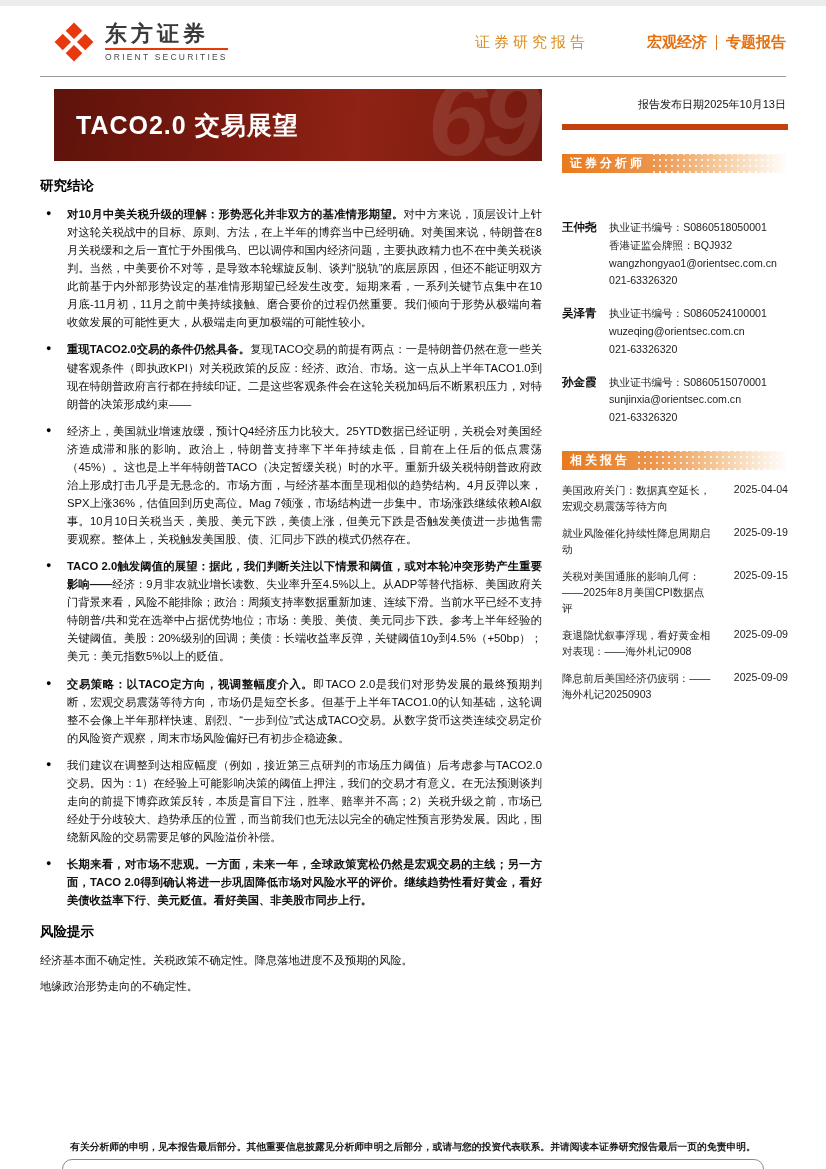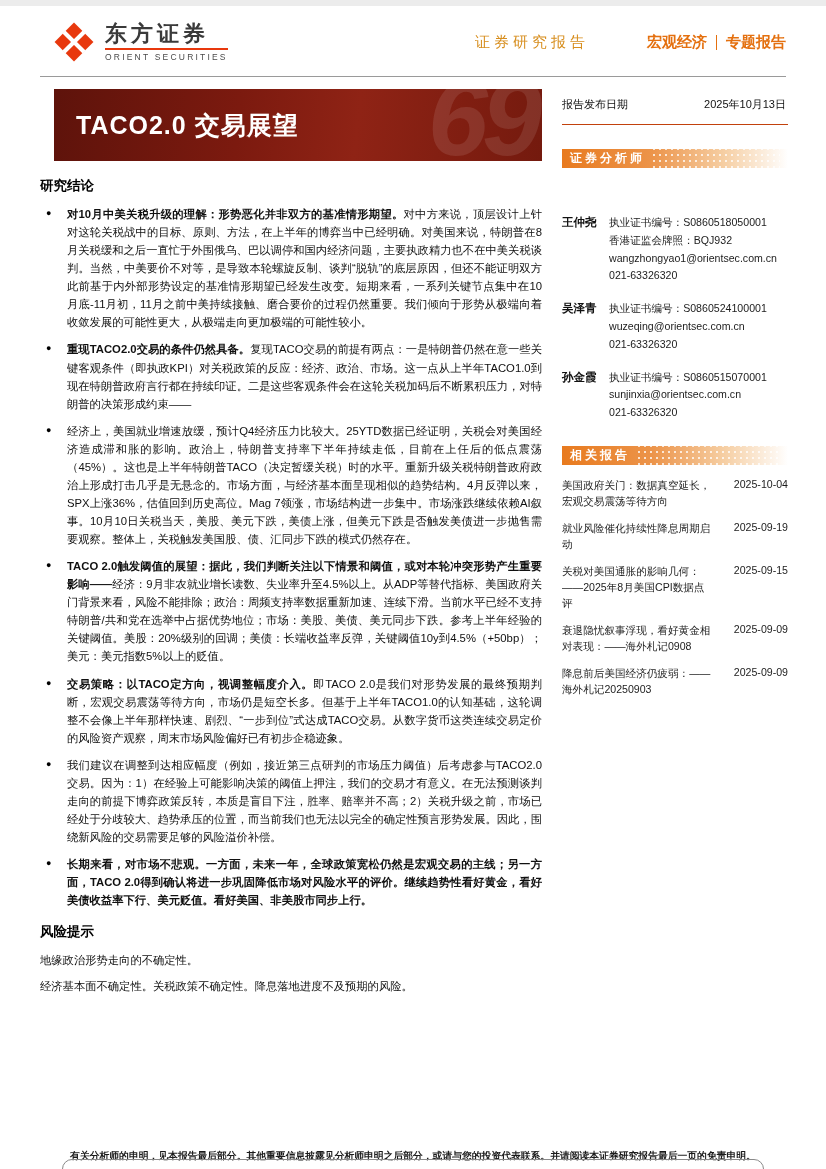--- a/index.html
+++ b/index.html
@@ -38,40 +38,40 @@
   .section-heading { font-size:13.5px; font-weight:bold; color:#000; margin:16px 0 10px; }
   .bullets { list-style:none; }
   .bullets li { position:relative; padding-left:27px; margin-bottom:9px; font-size:11.3px; line-height:1.6;
             text-align:justify; color:#101010; }
   .bullets li::before { content:"\25CF"; position:absolute; left:6px; top:1px; font-size:9px; color:#000; }
   .bullets .lead { font-weight:bold; }
   .risk-heading { margin-top:14px; }
   .risk-line { font-size:11.3px; line-height:1.6; margin:8px 0; color:#101010; }
 
   
-  .pub-row { display:flex; justify-content:space-between; font-size:11px; color:#111;
-            padding:8px 2px 12px 0; border-bottom:1px solid #c2410c; }
+  .pub-row { display:flex; justify-content:flex-end; font-size:11px; color:#111;
+            padding:8px 2px 12px 0; border-bottom:6px solid #c2410c; }
   .section-bar { margin-top:24px; height:19px; display:flex; align-items:center; padding:0 8px;
             font-size:12px; font-weight:bold; letter-spacing:3px; color:#fff;
             background:linear-gradient(90deg,#e87a1e 0%,#ec944a 40%,#f6cfa4 72%,#ffffff 100%); }
   .section-bar .dots { flex:1; height:100%; margin-left:6px;
             background-image:radial-gradient(circle,rgba(255,255,255,0.75) 1px,transparent 1.3px);
             background-size:6px 6px; background-position:0 3px; }
   .analysts-wrap { margin-top:46px; }
   .analyst { display:flex; gap:9px; margin-bottom:15px; }
   .analyst-name { width:38px; flex:none; font-size:11.5px; font-weight:bold; color:#111; padding-top:1px; }
   .analyst-details { flex:1; min-width:0; }
   .analyst-line { font-size:10.6px; line-height:1.68; color:#1c1c1c; word-break:break-all; }
   .reports-wrap { margin-top:12px; }
   .report-row { display:flex; gap:8px; margin-bottom:10px; }
   .report-title { width:152px; flex:none; font-size:10.6px; line-height:1.55; color:#1c1c1c; }
   .report-date { margin-left:auto; font-size:10.6px; white-space:nowrap; color:#1c1c1c; padding-top:1px; }
 
   
-  .footer-text { position:absolute; left:60px; right:60px; bottom:12px; text-align:center;
+  .footer-text { position:absolute; left:60px; right:60px; bottom:21px; text-align:center;
             font-size:9.8px; font-weight:bold; color:#1a1a1a; }
   .footer-box { position:absolute; left:62px; right:62px; bottom:-2px; height:18px;
             border:1px solid #8a8a8a; border-radius:10px 10px 0 0; }
 </style>
 </head>
 <body>
 
 <div class="page">
 
   <div class="header">
@@ -111,22 +111,22 @@
         <li><span class="lead">对10月中美关税升级的理解：形势恶化并非双方的基准情形期望。</span><span>对中方来说，顶层设计上针对这轮关税战中的目标、原则、方法，在上半年的博弈当中已经明确。对美国来说，特朗普在8月关税缓和之后一直忙于外围俄乌、巴以调停和国内经济问题，主要执政精力也不在中美关税谈判。当然，中美要价不对等，是导致本轮螺旋反制、谈判“脱轨”的底层原因，但还不能证明双方此前基于内外部形势设定的基准情形期望已经发生改变。短期来看，一系列关键节点集中在10月底-11月初，11月之前中美持续接触、磨合要价的过程仍然重要。我们倾向于形势从极端向着收敛发展的可能性更大，从极端走向更加极端的可能性较小。</span></li>
         <li><span class="lead">重现TACO2.0交易的条件仍然具备。</span><span>复现TACO交易的前提有两点：一是特朗普仍然在意一些关键客观条件（即执政KPI）对关税政策的反应：经济、政治、市场。这一点从上半年TACO1.0到现在特朗普政府言行都在持续印证。二是这些客观条件会在这轮关税加码后不断累积压力，对特朗普的决策形成约束——</span></li>
         <li><span class="lead"></span><span>经济上，美国就业增速放缓，预计Q4经济压力比较大。25YTD数据已经证明，关税会对美国经济造成滞和胀的影响。政治上，特朗普支持率下半年持续走低，目前在上任后的低点震荡（45%）。这也是上半年特朗普TACO（决定暂缓关税）时的水平。重新升级关税特朗普政府政治上形成打击几乎是无悬念的。市场方面，与经济基本面呈现相似的趋势结构。4月反弹以来，SPX上涨36%，估值回到历史高位。Mag 7领涨，市场结构进一步集中。市场涨跌继续依赖AI叙事。10月10日关税当天，美股、美元下跌，美债上涨，但美元下跌是否触发美债进一步抛售需要观察。整体上，关税触发美国股、债、汇同步下跌的模式仍然存在。</span></li>
         <li><span class="lead">TACO 2.0触发阈值的展望：据此，我们判断关注以下情景和阈值，或对本轮冲突形势产生重要影响——</span><span>经济：9月非农就业增长读数、失业率升至4.5%以上。从ADP等替代指标、美国政府关门背景来看，风险不能排除；政治：周频支持率数据重新加速、连续下滑。当前水平已经不支持特朗普/共和党在选举中占据优势地位；市场：美股、美债、美元同步下跌。参考上半年经验的关键阈值。美股：20%级别的回调；美债：长端收益率反弹，关键阈值10y到4.5%（+50bp）；美元：美元指数5%以上的贬值。</span></li>
         <li><span class="lead">交易策略：以TACO定方向，视调整幅度介入。</span><span>即TACO 2.0是我们对形势发展的最终预期判断，宏观交易震荡等待方向，市场仍是短空长多。但基于上半年TACO1.0的认知基础，这轮调整不会像上半年那样快速、剧烈、“一步到位”式达成TACO交易。从数字货币这类连续交易定价的风险资产观察，周末市场风险偏好已有初步企稳迹象。</span></li>
         <li><span class="lead"></span><span>我们建议在调整到达相应幅度（例如，接近第三点研判的市场压力阈值）后考虑参与TACO2.0交易。因为：1）在经验上可能影响决策的阈值上押注，我们的交易才有意义。在无法预测谈判走向的前提下博弈政策反转，本质是盲目下注，胜率、赔率并不高；2）关税升级之前，市场已经处于分歧较大、趋势承压的位置，而当前我们也无法以完全的确定性预言形势发展。因此，围绕新风险的交易需要足够的风险溢价补偿。</span></li>
         <li><span class="lead">长期来看，对市场不悲观。一方面，未来一年，全球政策宽松仍然是宏观交易的主线；另一方面，TACO 2.0得到确认将进一步巩固降低市场对风险水平的评价。继续趋势性看好黄金，看好美债收益率下行、美元贬值。看好美国、非美股市同步上行。</span><span></span></li>
       </ul>
 
       <h2 class="section-heading risk-heading">风险提示</h2>
+      <p class="risk-line">经济基本面不确定性。关税政策不确定性。降息落地进度不及预期的风险。</p>
       <p class="risk-line">地缘政治形势走向的不确定性。</p>
-      <p class="risk-line">经济基本面不确定性。关税政策不确定性。降息落地进度不及预期的风险。</p>
     </div>
 
     <div class="right-col">
       <div class="pub-row">
         <span>报告发布日期</span>
         <span>2025年10月13日</span>
       </div>
 
       <div class="section-bar">
           <span>证券分析师</span>
@@ -162,21 +162,21 @@
       </div>
 
       <div class="section-bar">
           <span>相关报告</span>
           <span class="dots"></span>
         </div>
 
       <div class="reports-wrap">
         <div class="report-row">
           <div class="report-title">美国政府关门：数据真空延长，宏观交易震荡等待方向</div>
-          <div class="report-date">2025-10-04</div>
+          <div class="report-date">2025-04-04</div>
         </div>
         <div class="report-row">
           <div class="report-title">就业风险催化持续性降息周期启动</div>
           <div class="report-date">2025-09-19</div>
         </div>
         <div class="report-row">
           <div class="report-title">关税对美国通胀的影响几何：——2025年8月美国CPI数据点评</div>
           <div class="report-date">2025-09-15</div>
         </div>
         <div class="report-row">

